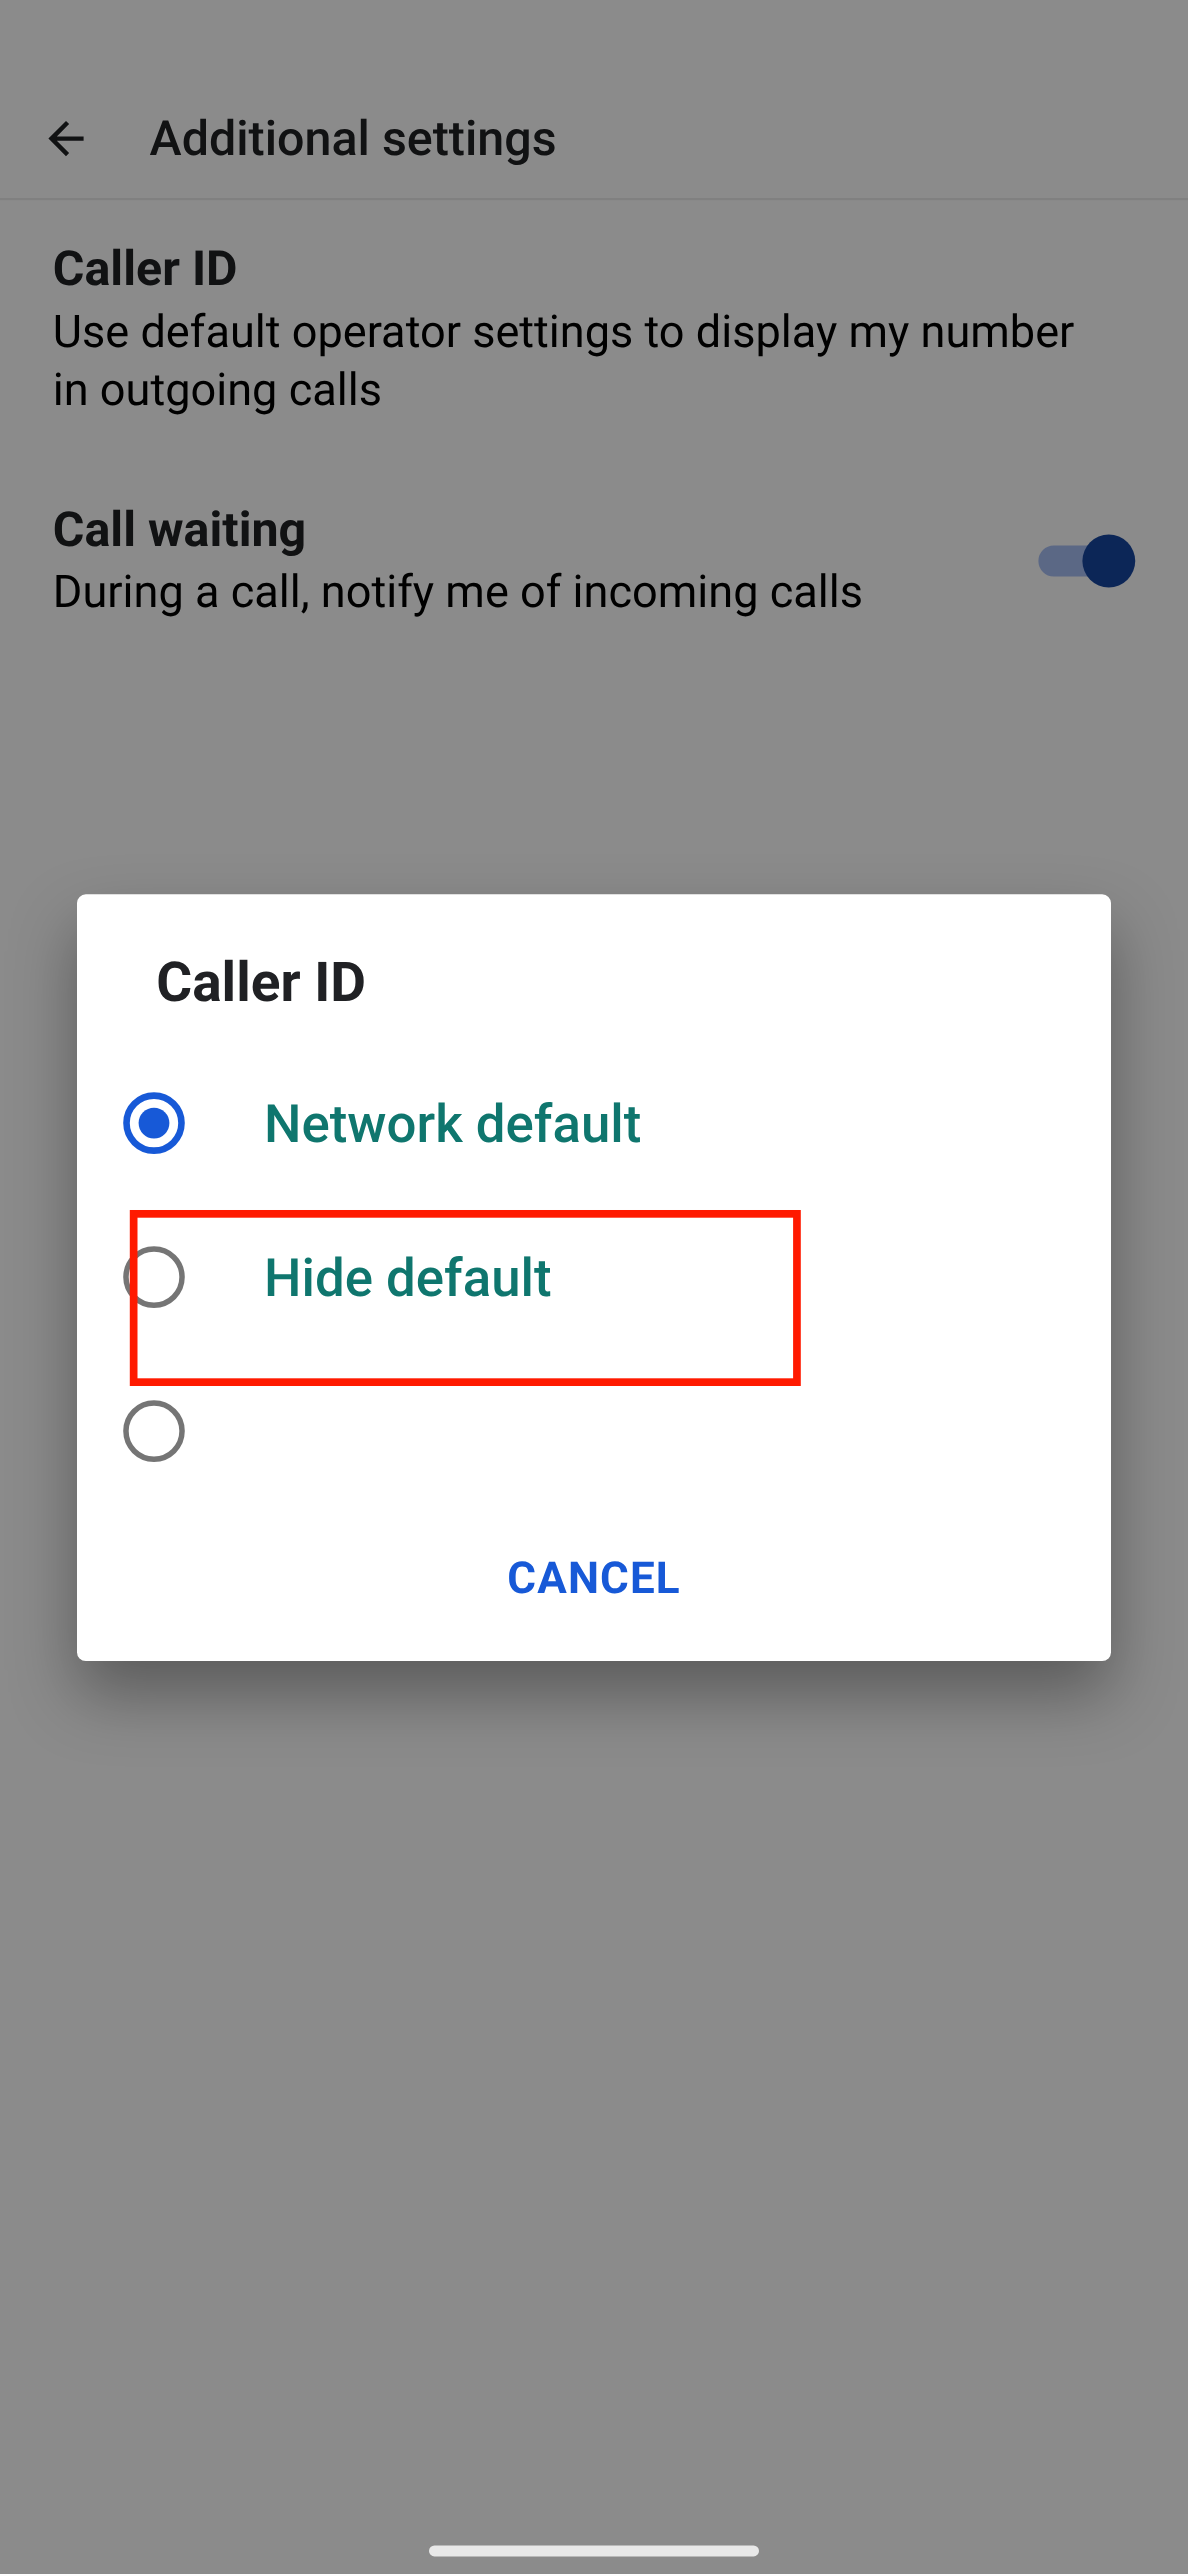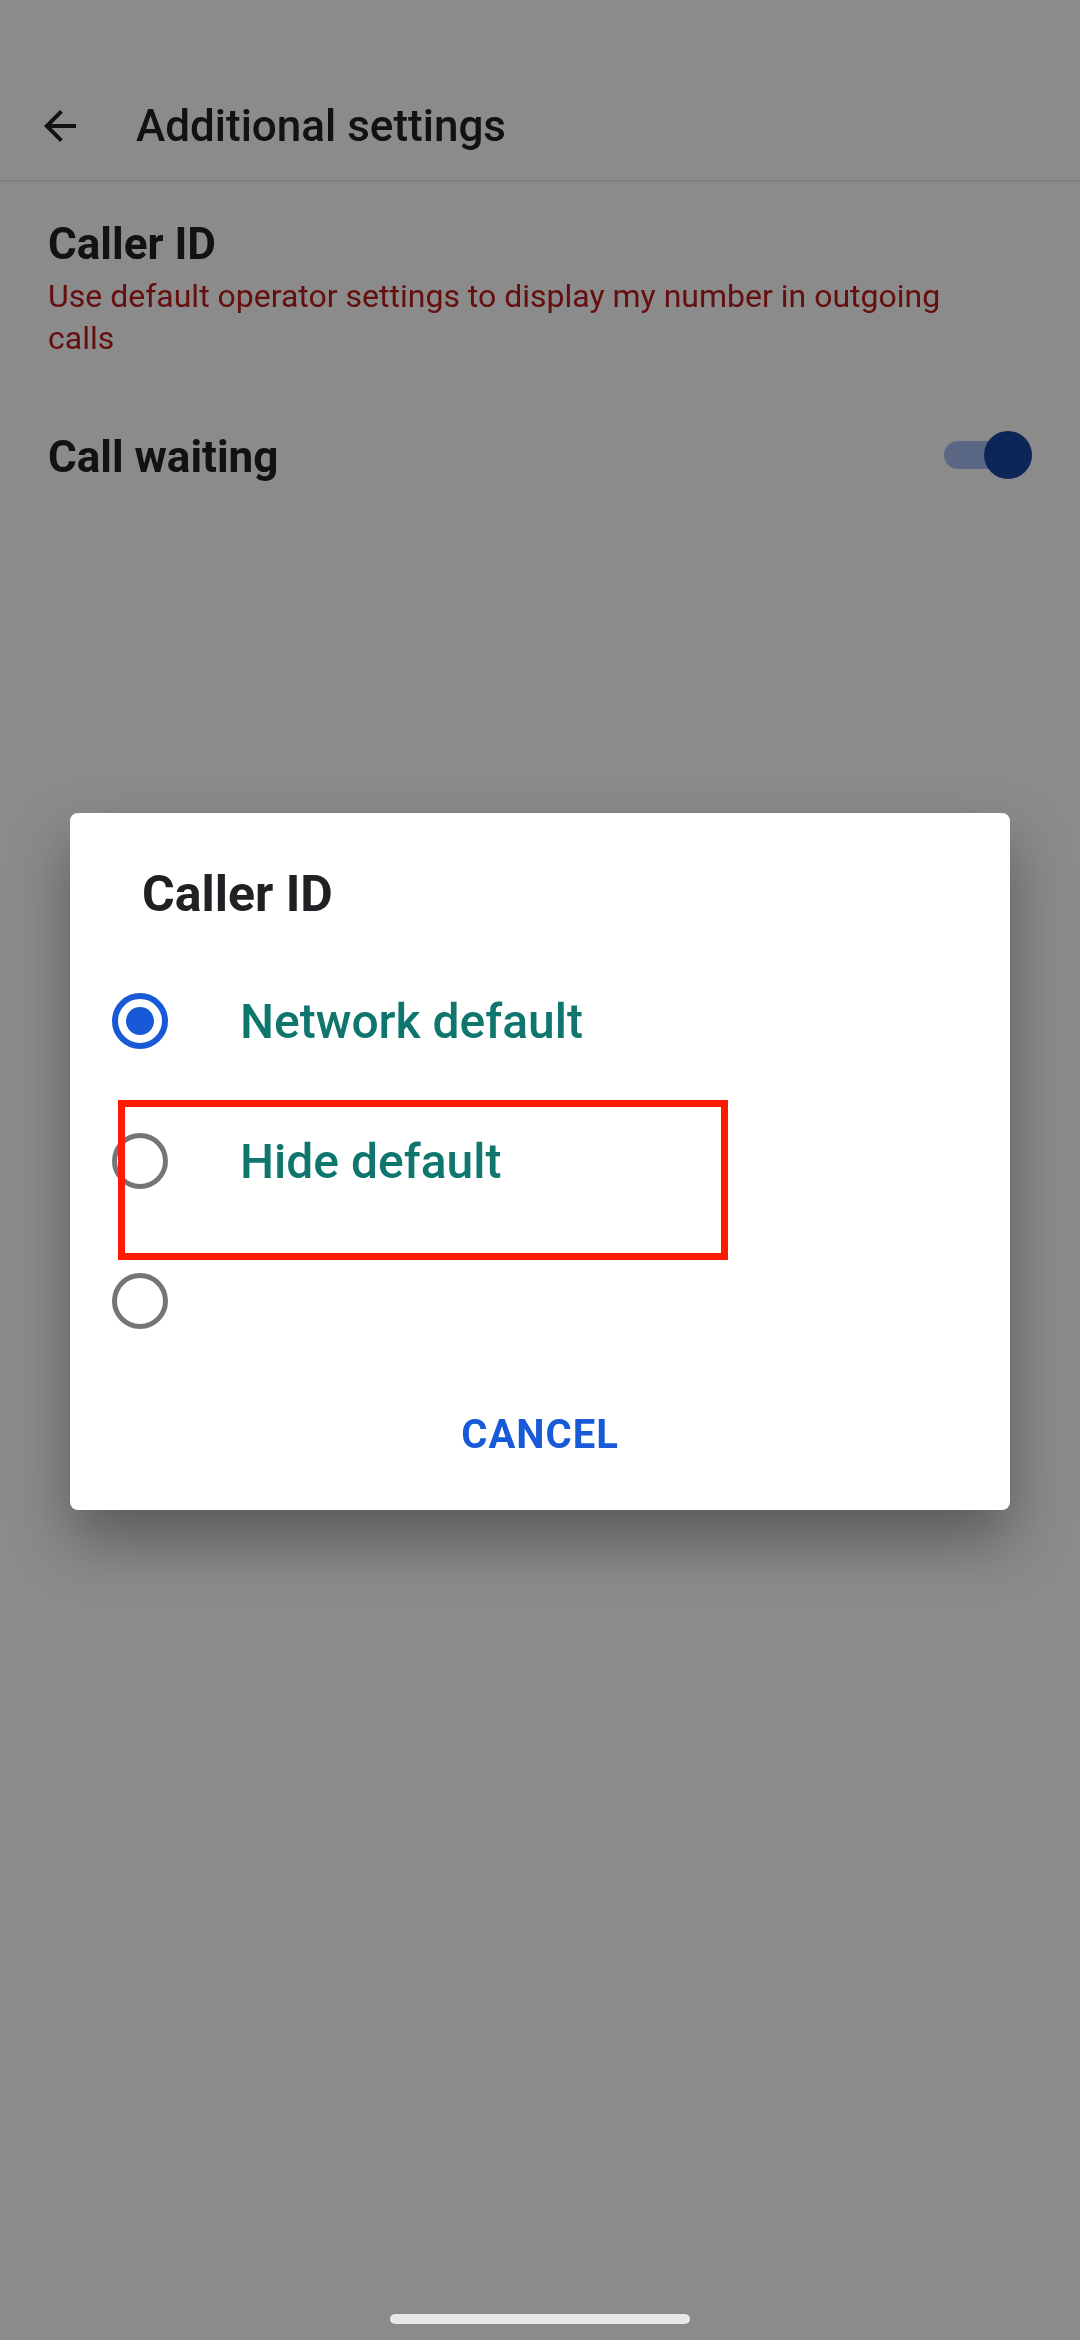--- a/index.html
+++ b/index.html
@@ -33,24 +33,24 @@
     .app-title {
       font-size: 44px;
       font-weight: 500;
       color: #202124;
       margin-left: 40px;
     }
 
     .setting {
       padding: 36px 48px;
     }
-    .setting-row { display: flex; }
+    .setting-row { display: flex; align-items: center; }
     .setting-text { flex: 1; padding-right: 24px; }
     .setting-title { font-size: 44px; font-weight: 700; color: #202124; }
-    .setting-sub   { font-size: 32px; color: #b91c1c; margin-top: 6px; line-height: 1.3; }
+    .setting-sub   { font-size: 41px; color: #000000; margin-top: 6px; line-height: 1.3; }
 
     .switch {
       width: 88px; height: 48px; position: relative;
     }
     .switch-track {
       position: absolute; top: 10px; left: 0; right: 0; height: 28px;
       border-radius: 14px; background: #a6bdf2;
     }
     .switch-thumb {
       position: absolute; top: 0; right: 0;
@@ -150,20 +150,21 @@
   <div class="setting">
     <div class="setting-text">
       <div class="setting-title">Caller ID</div>
       <div class="setting-sub">Use default operator settings to display my number in outgoing calls</div>
     </div>
   </div>
 
   <div class="setting setting-row">
     <div class="setting-text">
       <div class="setting-title">Call waiting</div>
+      <div class="setting-sub">During a call, notify me of incoming calls</div>
     </div>
     <div class="switch">
       <div class="switch-track"></div>
       <div class="switch-thumb"></div>
     </div>
   </div>
 </div>
 
 <div class="scrim">
   <div class="dialog">

